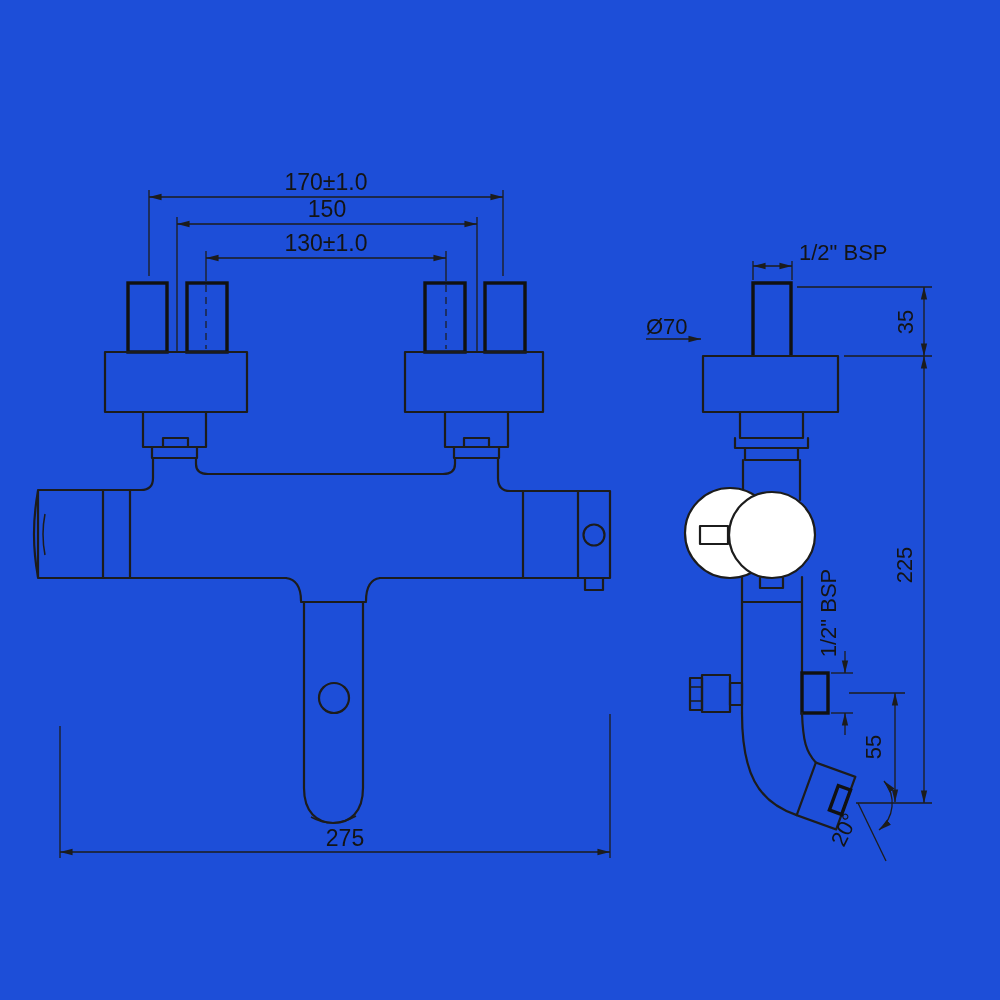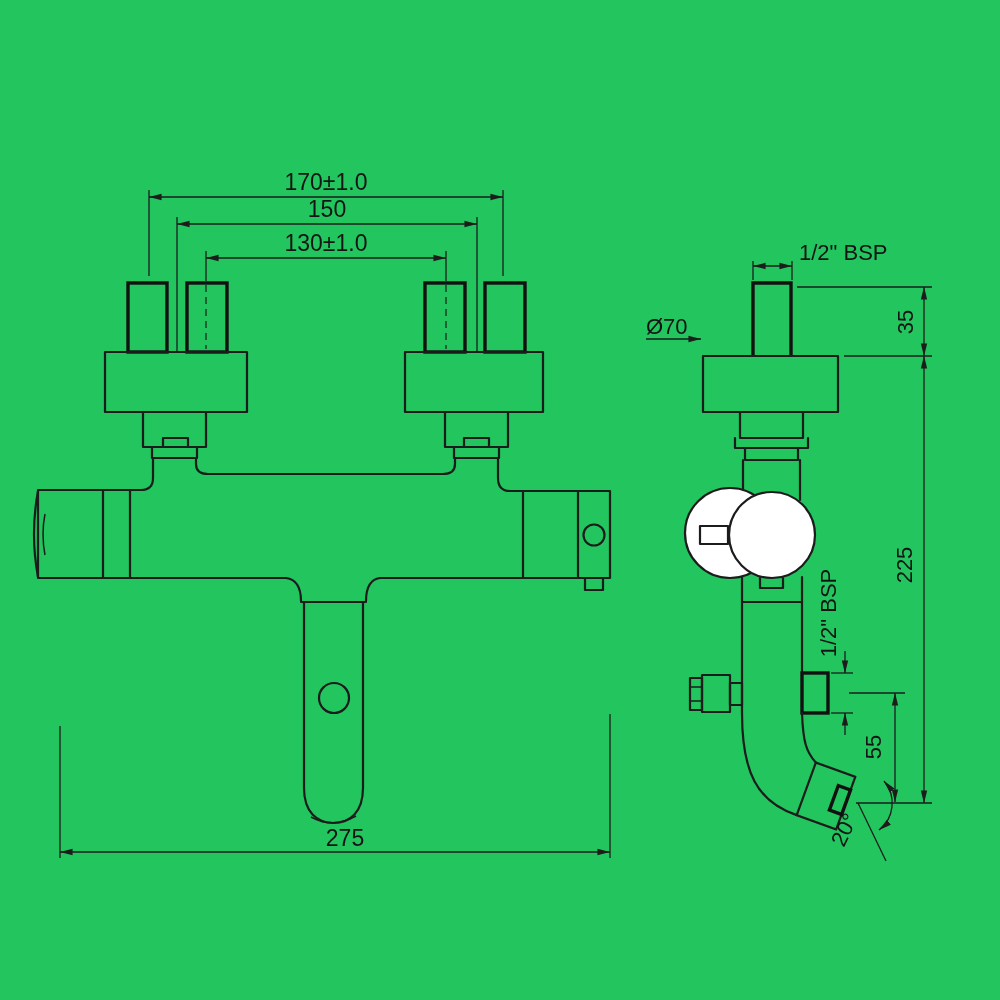--- a/index.html
+++ b/index.html
@@ -1,16 +1,16 @@
 <!DOCTYPE html>
 <html><head>
 <meta charset="utf-8">
 <style>
   html,body{margin:0;padding:0;background:#ffffff;}
-  .stage{position:relative;width:1000px;height:1000px;background:#22c55e;overflow:hidden;}
+  .stage{position:relative;width:1000px;height:1000px;background:#1d4ed8;overflow:hidden;}
   svg{position:absolute;left:0;top:0;}
   .ol{stroke:#1c1c1c;stroke-width:2.2;fill:none;stroke-linejoin:round;stroke-linecap:round;}
   .bold{stroke:#111111;stroke-width:3.4;fill:none;stroke-linejoin:miter;}
   .thin{stroke:#1c1c1c;stroke-width:1.5;fill:none;}
   .dim{stroke:#1c1c1c;stroke-width:1.3;fill:none;}
   .dash{stroke:#1c1c1c;stroke-width:1.2;fill:none;stroke-dasharray:7 5;}
   .fillw{fill:#ffffff;}
   text{font-family:"Liberation Sans","DejaVu Sans",sans-serif;fill:#141414;}
   .t23{font-size:23px;}
   .t22{font-size:22px;}

